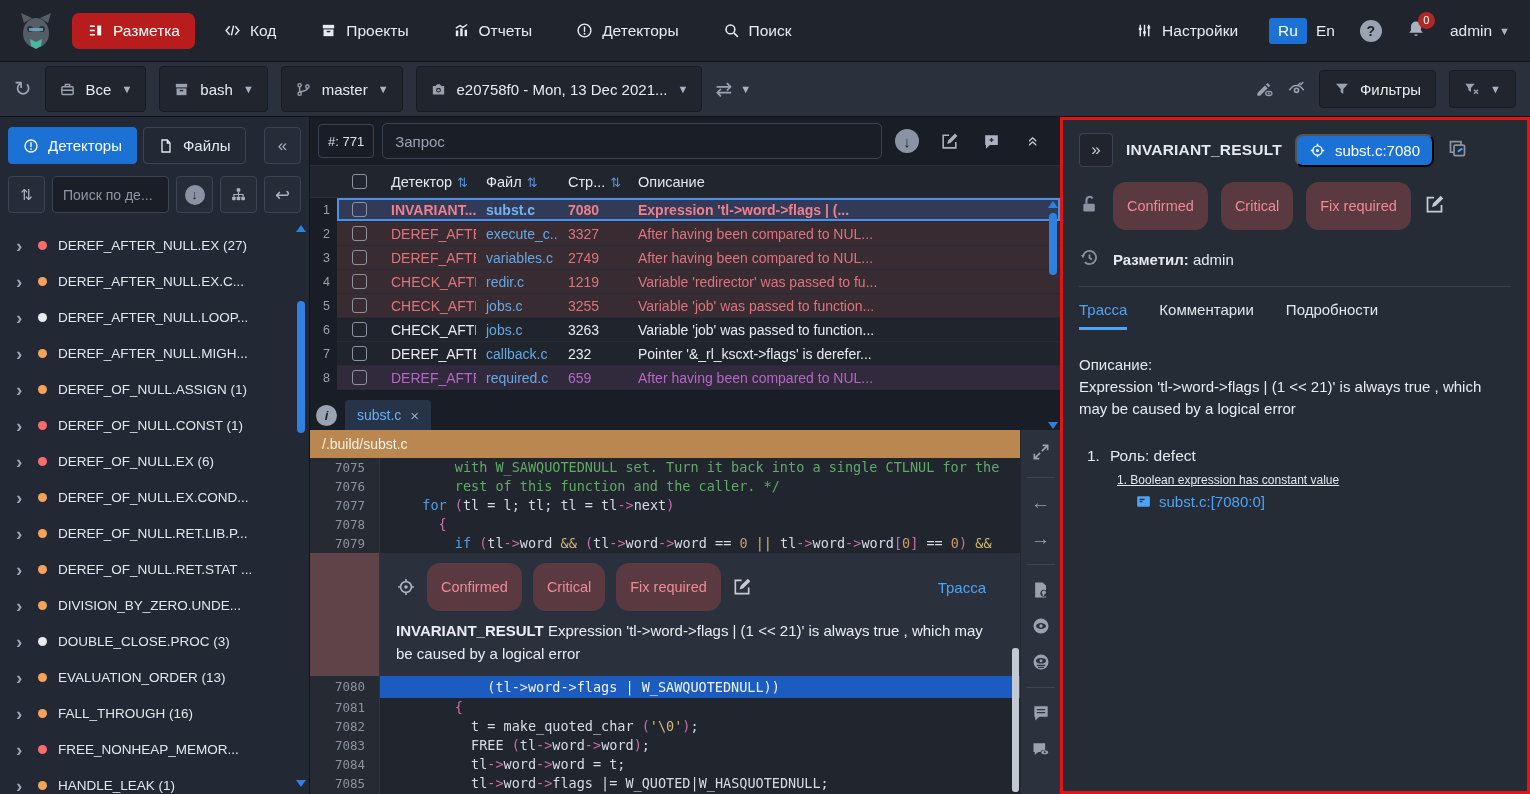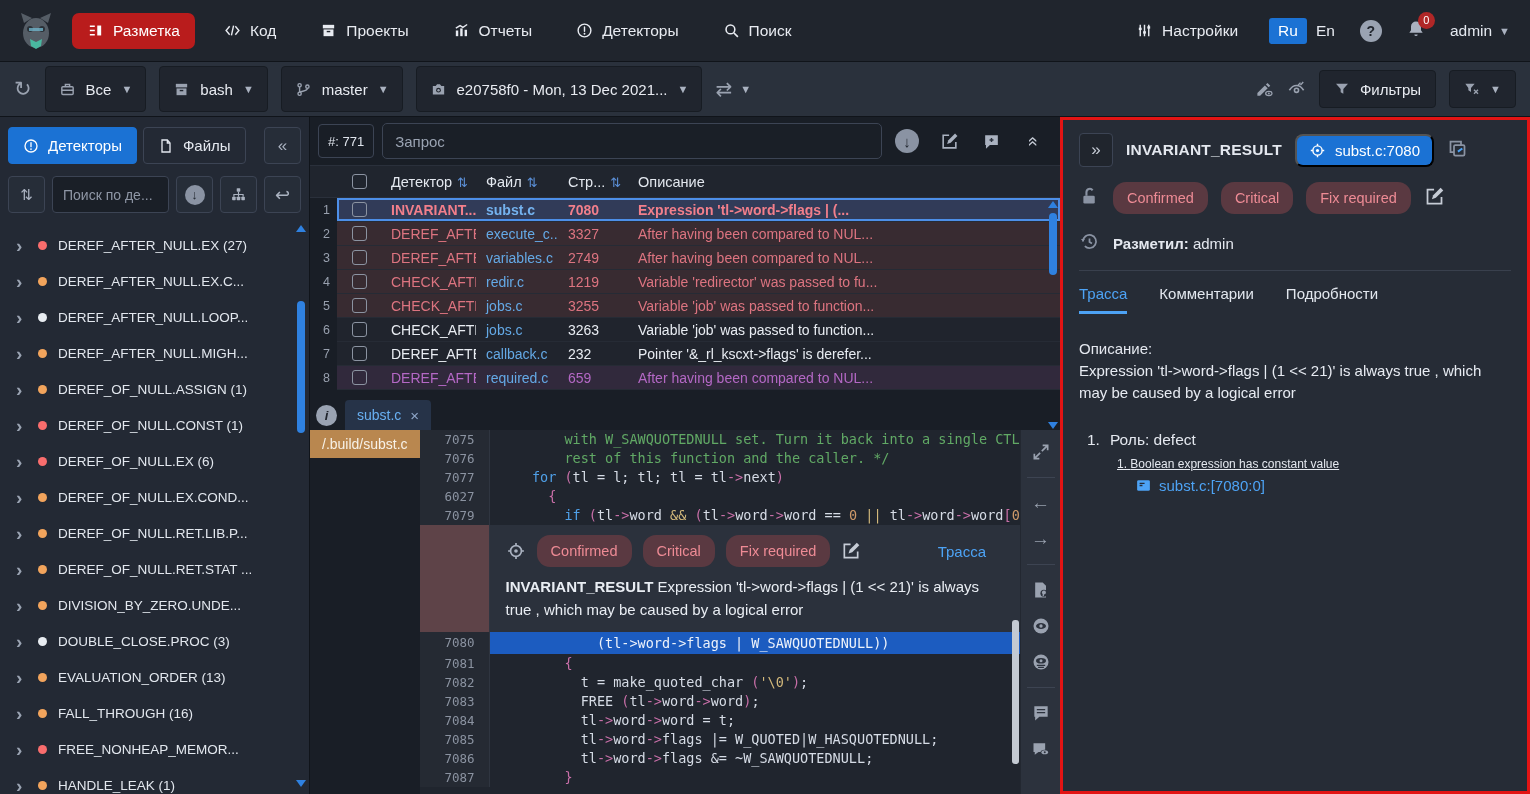--- a/index.html
+++ b/index.html
@@ -93,35 +93,35 @@
   .file-link { color:#64a9e6; }
   .r-selected .file-link { color:#74b2ee; font-weight:bold; }
 
   
   .viewer { margin-top:10px; flex:1; display:flex; flex-direction:column; min-height:0; }
   .vtabs { height:30px; flex:none; display:flex; align-items:center; padding-left:6px; gap:8px; }
   .info-chip { width:21px; height:21px; border-radius:50%; background:#9aa3b2; color:#20252d; font-weight:bold; font-size:13px; font-style:italic; display:flex; align-items:center; justify-content:center; }
   .vtab { height:30px; background:#263348; border-radius:4px 4px 0 0; display:flex; align-items:center; gap:9px; padding:0 12px; font-size:14px; color:#69b0f2; }
   .vtab .x { color:#8fa7c9; font-size:15px; }
   .vbody { flex:1; display:flex; min-height:0; }
-  .vmain { flex:1; display:flex; flex-direction:row; min-width:0; }
+  .vmain { flex:1; display:flex; flex-direction:column; min-width:0; }
   .pathbar { height:28px; flex:none; background:#b9874f; color:#f7f1e7; font-size:14px; display:flex; align-items:center; padding:0 12px; }
   .code { flex:1; position:relative; background:#20252e; font-family:"DejaVu Sans Mono",monospace; font-size:13.5px; overflow:hidden; }
   .cline { display:flex; height:19px; line-height:19px; white-space:pre; }
   .lnum { width:70px; flex:none; background:#252a33; color:#8b93a1; text-align:right; padding-right:14px; font-size:12.5px; border-right:1px solid #2f3540; }
   .ctext { padding-left:26px; flex:1; min-width:0; overflow:hidden; }
   .c{color:#61a965} .k{color:#4fa0e8} .p{color:#c86fa8} .n{color:#cf9a6a} .o{color:#d3b97b} .w{color:#d6dce6}
   .cline.focus { height:22px; line-height:22px; }
   .cline.focus .ctext { background:#1c5cc0; color:#edf2fa; }
   .annot { display:flex; }
   .annot-g { width:70px; flex:none; background:#5e4348; border-right:1px solid #2f3540; }
   .annot-b { flex:1; min-width:0; background:#2b313c; padding:10px 18px 11px 16px; font-family:"Liberation Sans",sans-serif; }
   .annot-row1 { display:flex; align-items:center; gap:11px; }
   .annot-row1 svg { width:20px; height:20px; color:#aab2c0; }
-  .pill { background:#5a3941; color:#ee8b95; border-radius:13px; padding:8px 14px; font-size:14.5px; white-space:nowrap; }
+  .pill { background:#5a3941; color:#ee8b95; border-radius:13px; padding:16px 14px; font-size:14.5px; white-space:nowrap; }
   .trace-link { margin-left:auto; color:#4da3f5; font-size:15px; padding-right:16px; }
   .annot-msg { margin-top:9px; font-size:15px; color:#e9edf3; line-height:1.5; max-width:610px; }
   .code-sb { position:absolute; right:1px; top:190px; width:7px; height:144px; background:#c3c9d2; border-radius:3px; }
   .rail { width:40px; flex:none; background:#2c323d; border-left:1px solid #232831; display:flex; flex-direction:column; align-items:center; padding-top:7px; }
   .rail-btn { width:40px; height:30px; display:flex; align-items:center; justify-content:center; color:#9aa2b0; margin-bottom:6px; }
   .rail-btn svg { width:20px; height:20px; }
   .rail-div { width:28px; height:1px; background:#3d4452; margin:4px 0 10px; }
 
   
   .details { width:470px; flex:none; background:#262c36; border:3px solid #e31414; padding:13px 16px; font-size:15px; overflow:hidden; }
@@ -594,21 +594,21 @@
           </div>
         </div>
         <div class="vbody">
           <div class="vmain">
             <div class="pathbar">/.build/subst.c</div>
             <div class="code">
               <div id="code-pre">
                   <div class="cline"><span class="lnum">7075</span><span class="ctext"><span class="c">      with W_SAWQUOTEDNULL set. Turn it back into a single CTLNUL for the</span></span></div>
                   <div class="cline"><span class="lnum">7076</span><span class="ctext"><span class="c">      rest of this function and the caller. */</span></span></div>
                   <div class="cline"><span class="lnum">7077</span><span class="ctext"><span class="w">  </span><span class="k">for</span><span class="w"> </span><span class="p">(</span><span class="w">tl = l; tl; tl = tl</span><span class="p">-&gt;</span><span class="w">next</span><span class="p">)</span></span></div>
-                  <div class="cline"><span class="lnum">6027</span><span class="ctext"><span class="w">    </span><span class="p">{</span></span></div>
+                  <div class="cline"><span class="lnum">7078</span><span class="ctext"><span class="w">    </span><span class="p">{</span></span></div>
                   <div class="cline"><span class="lnum">7079</span><span class="ctext"><span class="w">      </span><span class="k">if</span><span class="w"> </span><span class="p">(</span><span class="w">tl</span><span class="p">-&gt;</span><span class="w">word </span><span class="o">&amp;&amp;</span><span class="w"> </span><span class="p">(</span><span class="w">tl</span><span class="p">-&gt;</span><span class="w">word</span><span class="p">-&gt;</span><span class="w">word == </span><span class="n">0</span><span class="w"> </span><span class="o">||</span><span class="w"> tl</span><span class="p">-&gt;</span><span class="w">word</span><span class="p">-&gt;</span><span class="w">word</span><span class="p">[</span><span class="n">0</span><span class="p">]</span><span class="w"> == </span><span class="n">0</span><span class="p">)</span><span class="w"> </span><span class="o">&amp;&amp;</span></span></div>
                 </div>
               <div class="annot">
                 <div class="annot-g"></div>
                 <div class="annot-b">
                   <div class="annot-row1">
                     <svg viewBox="0 0 24 24" fill="none" stroke="currentColor" stroke-width="2">
                         <circle cx="12" cy="12" r="6.5"></circle>
                         <circle cx="12" cy="12" r="2.2" fill="currentColor" stroke="none"></circle>
                         <path d="M12 2.5v3M12 18.5v3M2.5 12h3M18.5 12h3"></path>

